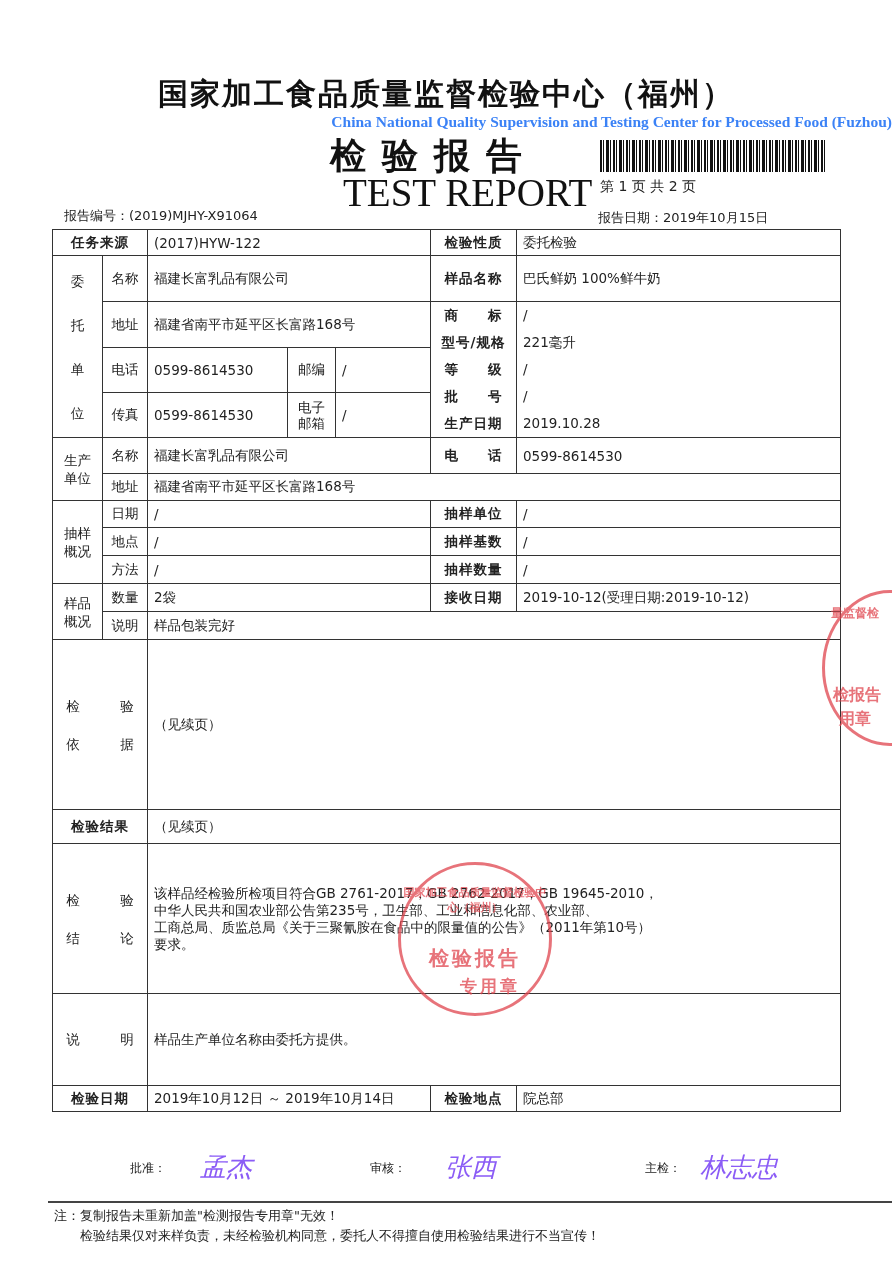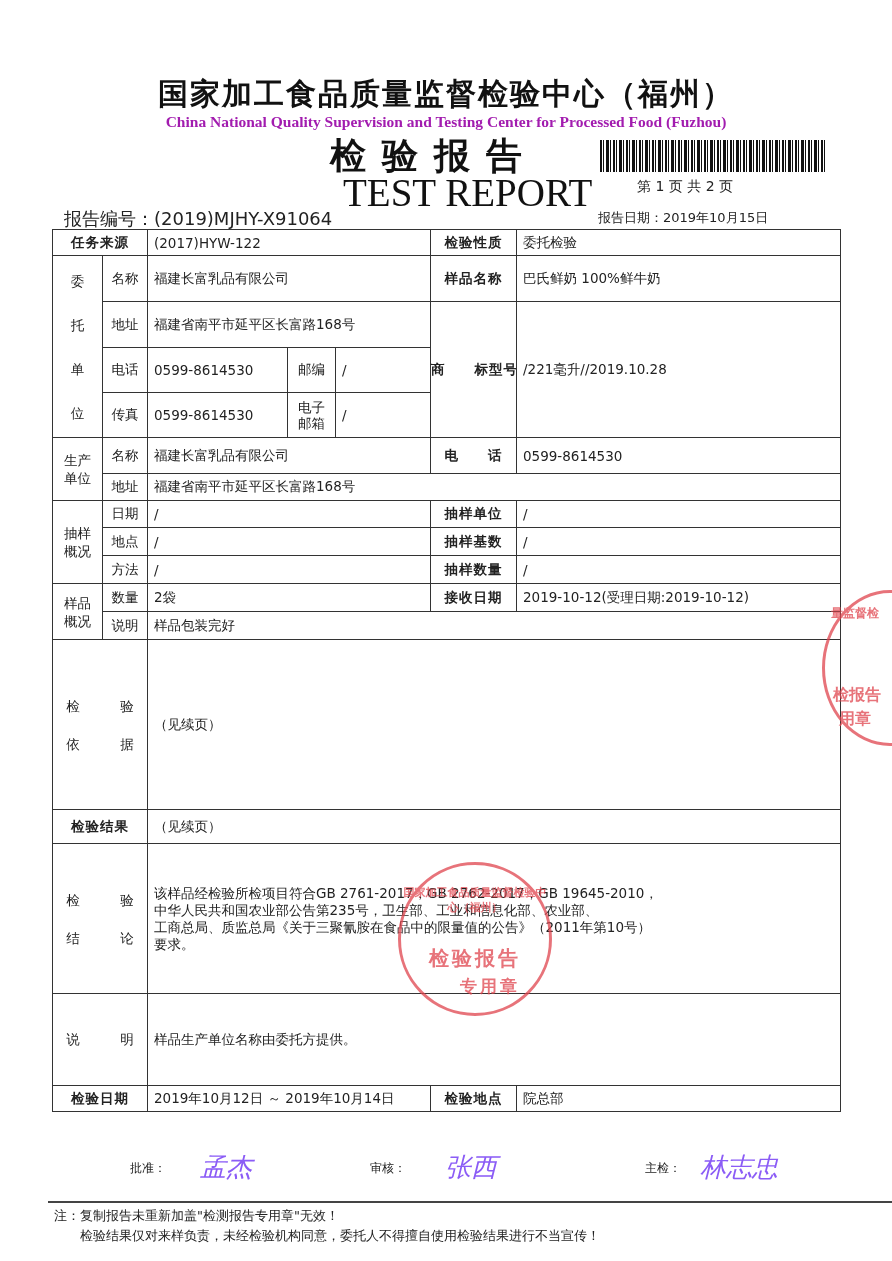--- a/index.html
+++ b/index.html
@@ -1,32 +1,32 @@
 <!DOCTYPE html>
 <html><head>
 <meta charset="utf-8">
 <style>
   html, body { margin:0; padding:0; background:#fff; }
   body { width:892px; height:1261px; position:relative; overflow:hidden; font-family:"DejaVu Sans", sans-serif; color:#222; }
   .abs { position:absolute; }
   .title-cn { left:0; width:892px; top:74px; text-align:center; font-family:"DejaVu Serif", serif; font-size:30px; font-weight:bold; letter-spacing:2px; color:#111; }
-  .title-en { left:0; width:892px; top:113px; text-align:center; font-family:"Liberation Serif", serif; font-size:15.5px; font-weight:bold; color:#a21caf; }
+  .title-en { left:0; width:892px; top:113px; text-align:right; font-family:"Liberation Serif", serif; font-size:15.5px; font-weight:bold; color:#3b82f6; }
   .report-cn { left:330px; top:132px; font-family:"DejaVu Serif", serif; font-size:36px; font-weight:bold; letter-spacing:16px; color:#111; }
   .report-en { left:343px; top:170px; font-family:"Liberation Serif", serif; font-size:39px; font-weight:normal; color:#111; }
   .barcode { left:600px; top:140px; width:226px; height:32px;
     background: repeating-linear-gradient(90deg,#111 0 2px,#fff 2px 3px,#111 3px 4px,#fff 4px 6px,#111 6px 9px,#fff 9px 10px,#111 10px 11px,#fff 11px 13px); }
-  .page-no { left:600px; top:178px; font-size:14px;margin-left:37px; }
-  .report-no { left:64px; top:207px; font-size:18px; }
+  .page-no { left:600px; top:178px; font-size:14px; }
+  .report-no { left:64px; top:207px; font-size:13px; }
   .report-date { left:598px; top:209px; font-size:13px; }
   table.main { position:absolute; left:52px; top:229px; width:788px; border-collapse:collapse; table-layout:fixed; font-size:13.5px; }
   table.main td { border:1px solid #333; padding:0 6px; height:24px; vertical-align:middle; white-space:nowrap; overflow:hidden; }
   .c { text-align:center; }
   .lbl { text-align:center; letter-spacing:1px;font-weight:bold; }
   .vlbl { text-align:center; line-height:28px; }
-  .stack { display:flex; flex-direction:row; }
+  .stack { display:flex; flex-direction:column; }
   .stack span { display:block; line-height:19px; }
   .conc { white-space:normal !important; line-height:17px; }
   .sig-row { top:1160px; font-size:12px; }
   .sign { font-family:"DejaVu Serif", serif; font-style:italic; font-size:26px; color:#8b5cf6; }
   .footer-line { left:48px; top:1201px; width:844px; height:2px; background:#444; }
   .note1 { left:54px; top:1207px; font-size:13px; }
   .note2 { left:80px; top:1227px; font-size:13px; }
   .seal { border:3px solid #e0454e; border-radius:50%; color:#e0454e; opacity:0.75; text-align:center; font-weight:bold; }
   .seal-big { left:398px; top:862px; width:148px; height:148px; }
   .seal-big .t1 { position:absolute; top:20px; left:0; width:100%; font-size:11px; }

